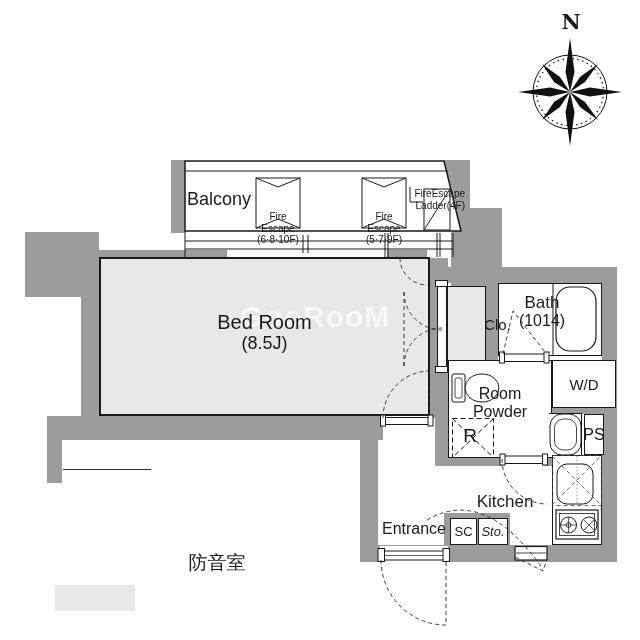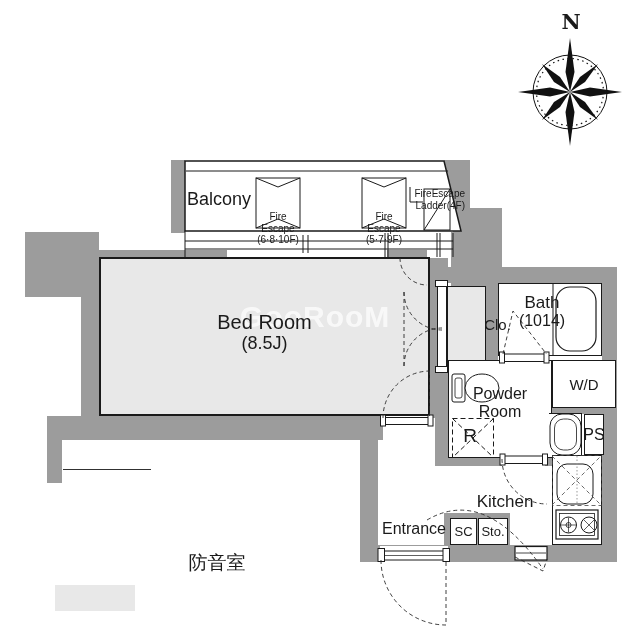--- a/index.html
+++ b/index.html
@@ -51,21 +51,21 @@
   <div class="box" style="left:552px;top:360px;width:64px;height:48px;font-size:15px;">
     <span>W/D</span>
   </div>
   <div class="box" style="left:584px;top:414px;width:20px;height:41px;font-size:16px;">
     <span>PS</span>
   </div>
   <div class="room" style="left:552px;top:455px;width:50px;height:90px;"></div>
   <div class="box" style="left:450px;top:518px;width:27px;height:27px;font-size:13px;">
     <span>SC</span>
   </div>
-  <div class="box" style="left:478px;top:518px;width:30px;height:27px;font-size:13px;">
+  <div class="box" style="left:478px;top:518px;width:30px;height:27px;font-size:13px;font-style:italic;">
     <span>Sto.</span>
   </div>
 
   <div class="wm" style="left:240px;top:300px;">GooRooM</div>
 
   <svg width="640" height="640" viewBox="0 0 640 640">
 
     <polygon points="444,160 470,160 470,208 502,208 502,267 453,267 453,232" fill="#9c9c9c"></polygon>
 
     <polygon points="185,161 444,161 461,231 185,231" fill="#fff" stroke="#1a1a1a" stroke-width="1.5"></polygon>
@@ -235,22 +235,22 @@
   </div>
 
   <div class="lbl" style="left:447px;top:317px;width:39px;font-size:15px;margin-left:31px;">Clo.</div>
 
   <div class="lbl" style="left:498px;top:293px;width:88px;">
     <span style="display:block;font-size:17px;">Bath</span>
     <span style="display:block;font-size:16px;">(1014)</span>
   </div>
 
   <div class="lbl" style="left:450px;top:385px;width:100px;">
+    <span style="display:block;font-size:16px;">Room</span>
     <span style="display:block;font-size:16px;">Powder</span>
-    <span style="display:block;font-size:16px;">Room</span>
   </div>
 
   <div class="lbl" style="left:452px;top:425px;width:36px;font-size:19px;">R</div>
 
   <div class="lbl" style="left:458px;top:492px;width:94px;font-size:17px;">Kitchen</div>
 
   <div class="lbl" style="left:379px;top:520px;width:70px;font-size:16px;">Entrance</div>
 
   <div style="position:absolute;left:55px;top:585px;width:80px;height:26px;background:#e8e8e8;"></div>
   <div class="lbl" style="left:162px;top:552px;width:110px;text-align:center;font-size:19px;">防音室</div>

